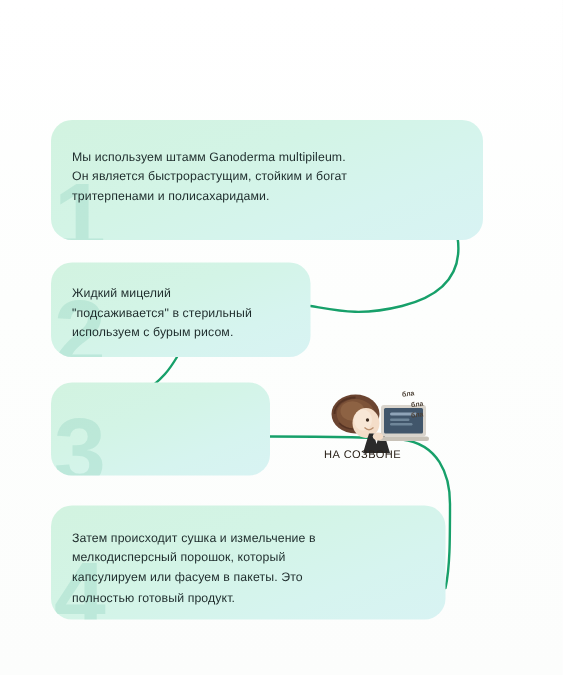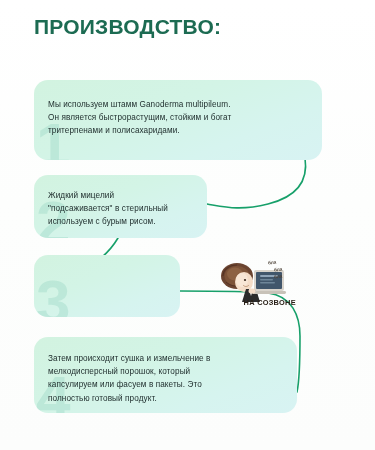--- a/index.html
+++ b/index.html
@@ -110,43 +110,42 @@
     top: 258px;
     width: 80px;
     height: 58px;
   }
   #sticker svg { display: block; }
   #sticker-caption {
     position: absolute;
     left: 0;
     top: 40px;
     width: 80px;
-    text-align: right;
+    text-align: left;
     font-size: 7.4px;
-    font-weight: bold;
+    font-weight: normal;
     letter-spacing: 0.3px;
     color: #2a2118;
   }
   .blah {
     position: absolute;
     font-size: 4.6px;
     color: #4c4136;
     font-weight: bold;
     transform: rotate(-8deg);
   }
   #blah1 { left: 52px; top: 2px; }
   #blah2 { left: 58px; top: 9px; }
   #blah3 { left: 58px; top: 16px; }
 </style>
 </head>
 <body>
 
 <div id="page">
 
-  <div id="title">ПРОИЗВОДСТВО:</div>
 
   <svg id="connectors" viewBox="0 0 375 450" xmlns="http://www.w3.org/2000/svg">
 
     <path d="M305,158 C308,178 300,196 268,204 C240,211 225,207 207,204" fill="none" stroke="#17a06a" stroke-width="1.6" stroke-linecap="round"></path>
 
     <path d="M118,238 C112,248 108,252 102,257" fill="none" stroke="#17a06a" stroke-width="1.6" stroke-linecap="round"></path>
 
     <path d="M180,291 C215,291 245,291 268,293 C292,296 300,316 300,336 C300,360 300,378 297,392" fill="none" stroke="#17a06a" stroke-width="1.6" stroke-linecap="round"></path>
   </svg>
 

